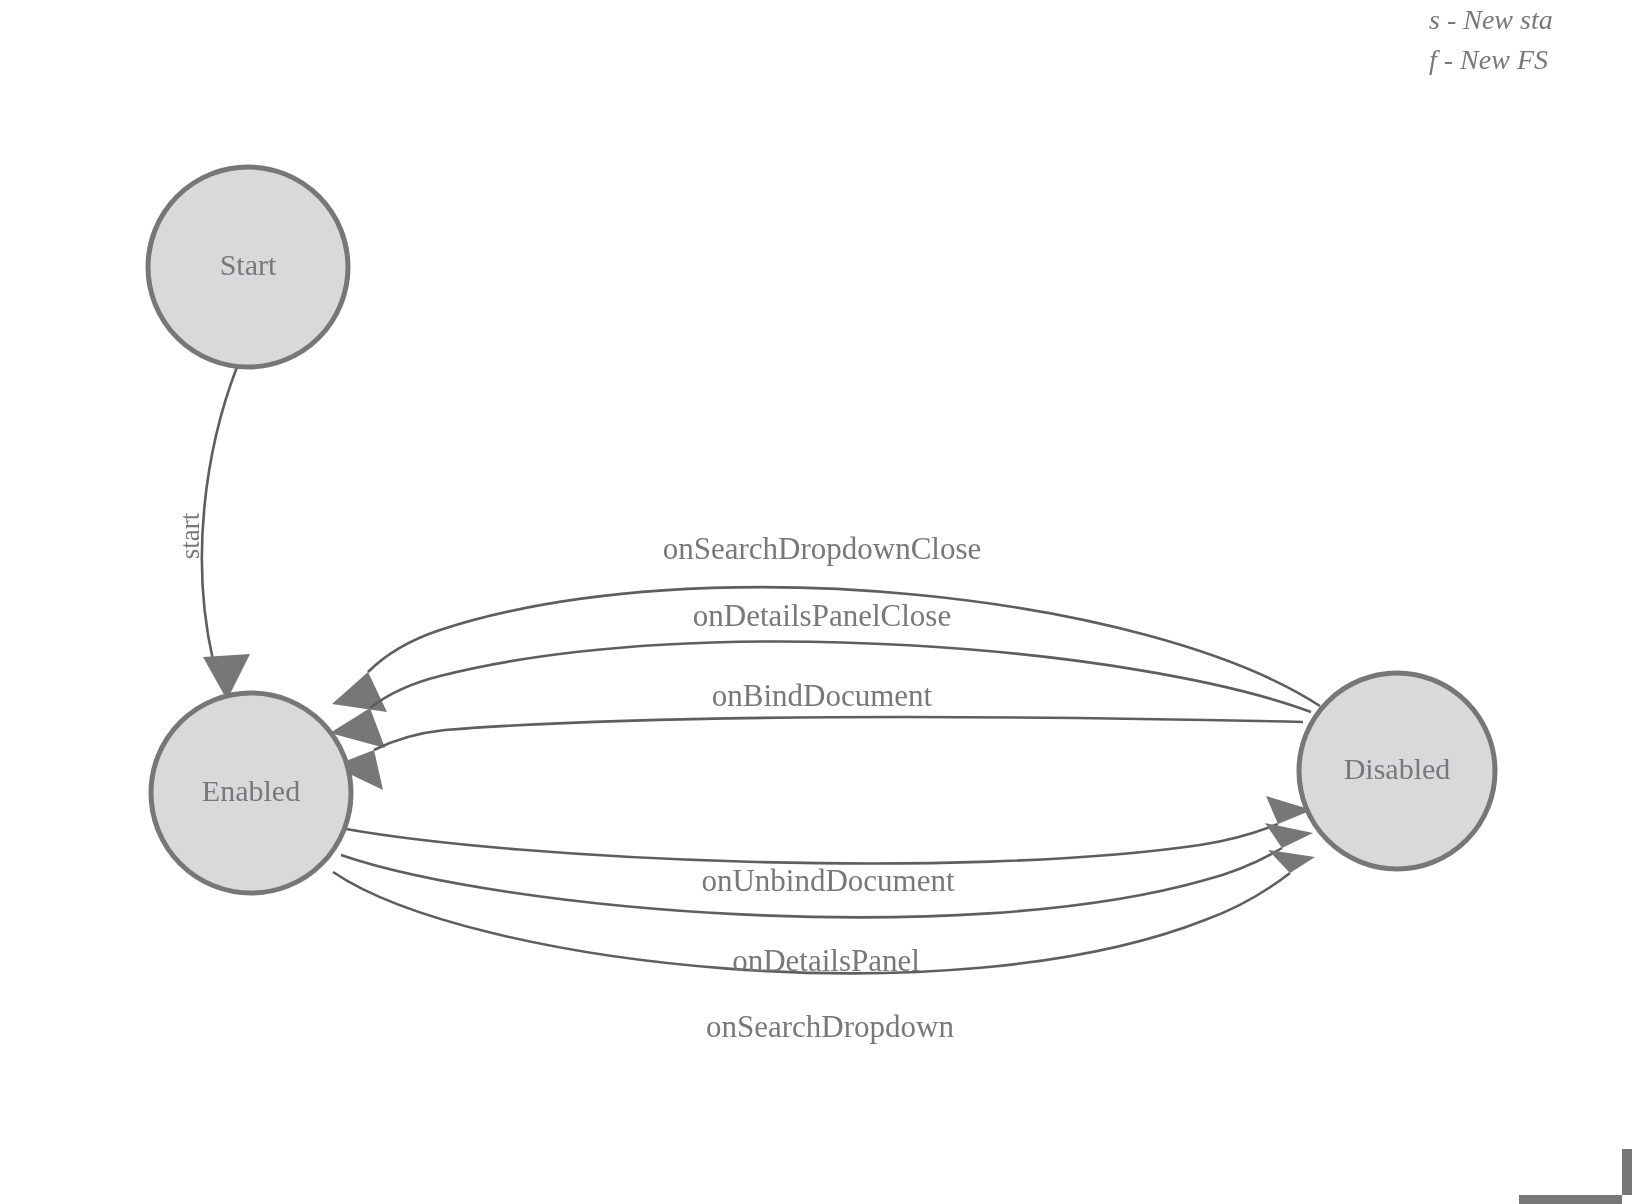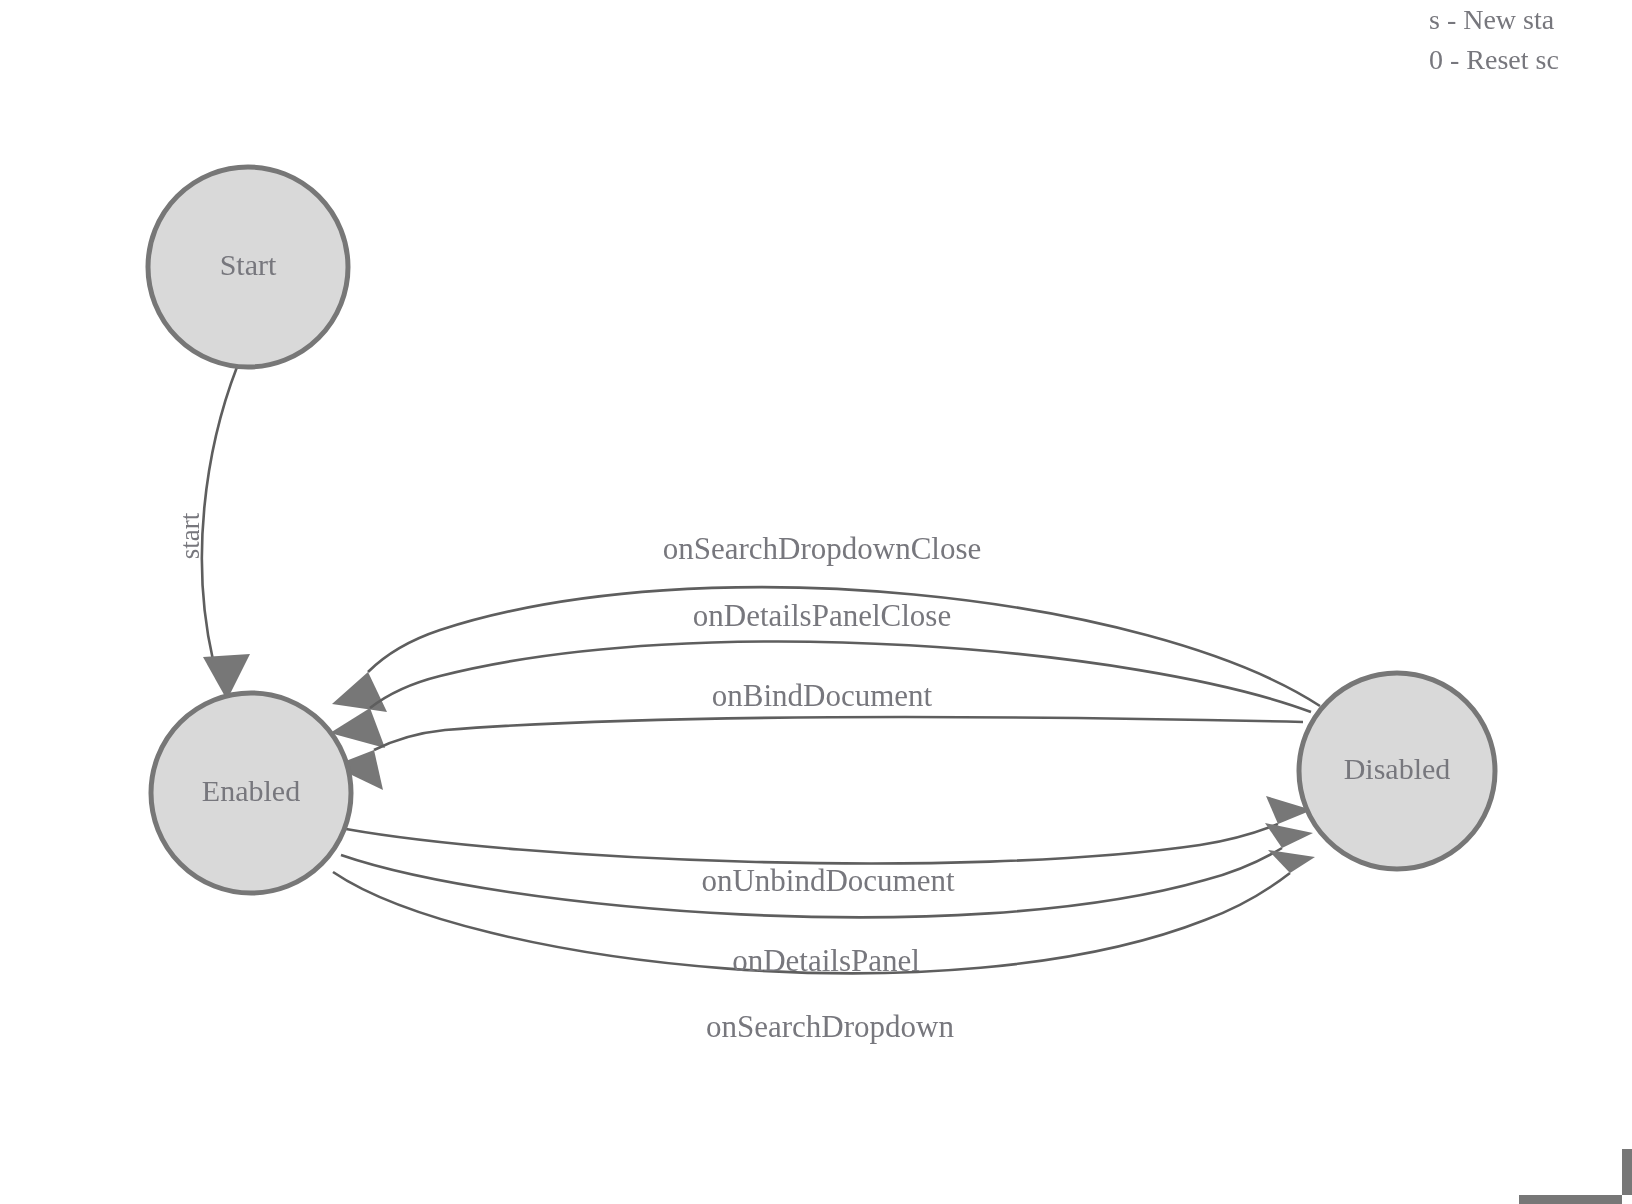--- a/index.html
+++ b/index.html
@@ -23,20 +23,21 @@
     display: block;
   }
   .help-overlay {
     position: absolute;
     left: 1429px;
     top: 0px;
     width: 203px;
     height: 160px;
     overflow: hidden;
     pointer-events: none;
+    font-style: italic;
   }
   .help-line {
     font-family: "Liberation Serif", "DejaVu Serif", serif;
     font-size: 28px;
     line-height: 40px;
     color: #77777d;
     white-space: nowrap;
   }
   .scroll-v {
     position: absolute;
@@ -160,18 +161,18 @@
   <text class="edge-label" x="828" y="884">onUnbindDocument</text>
 
   <text class="edge-label" x="826" y="964">onDetailsPanel</text>
 
   <text class="edge-label" x="830" y="1030">onSearchDropdown</text>
 
 </svg>
 
 <div class="help-overlay">
   <div class="help-line">s - New sta</div>
-  <div class="help-line">0 - Reset sc</div>
+  <div class="help-line">f - New FS</div>
 </div>
 
 <div class="scroll-v"></div>
 <div class="scroll-h"></div>
 <div class="scroll-corner"></div>
 
 </body></html>

